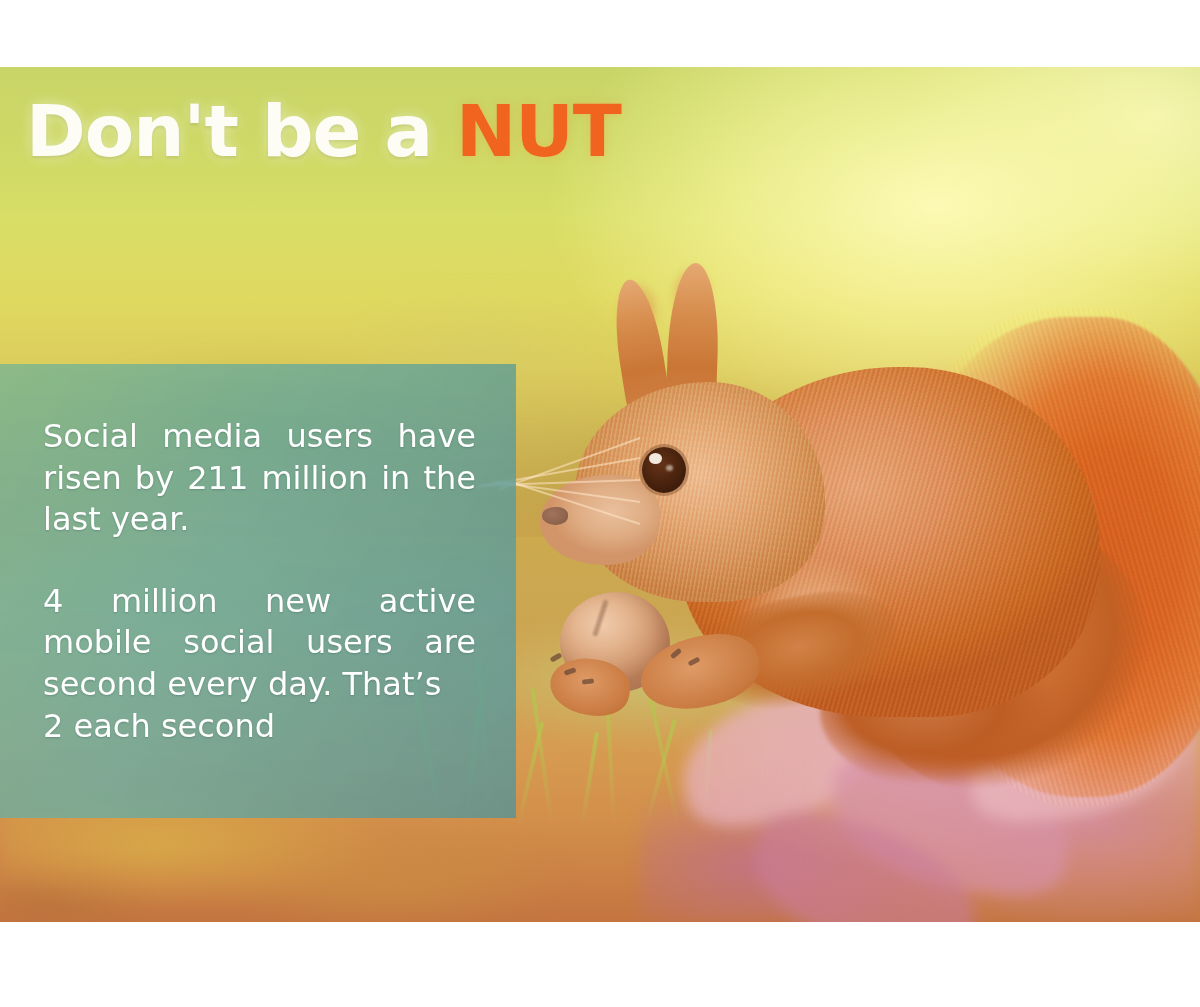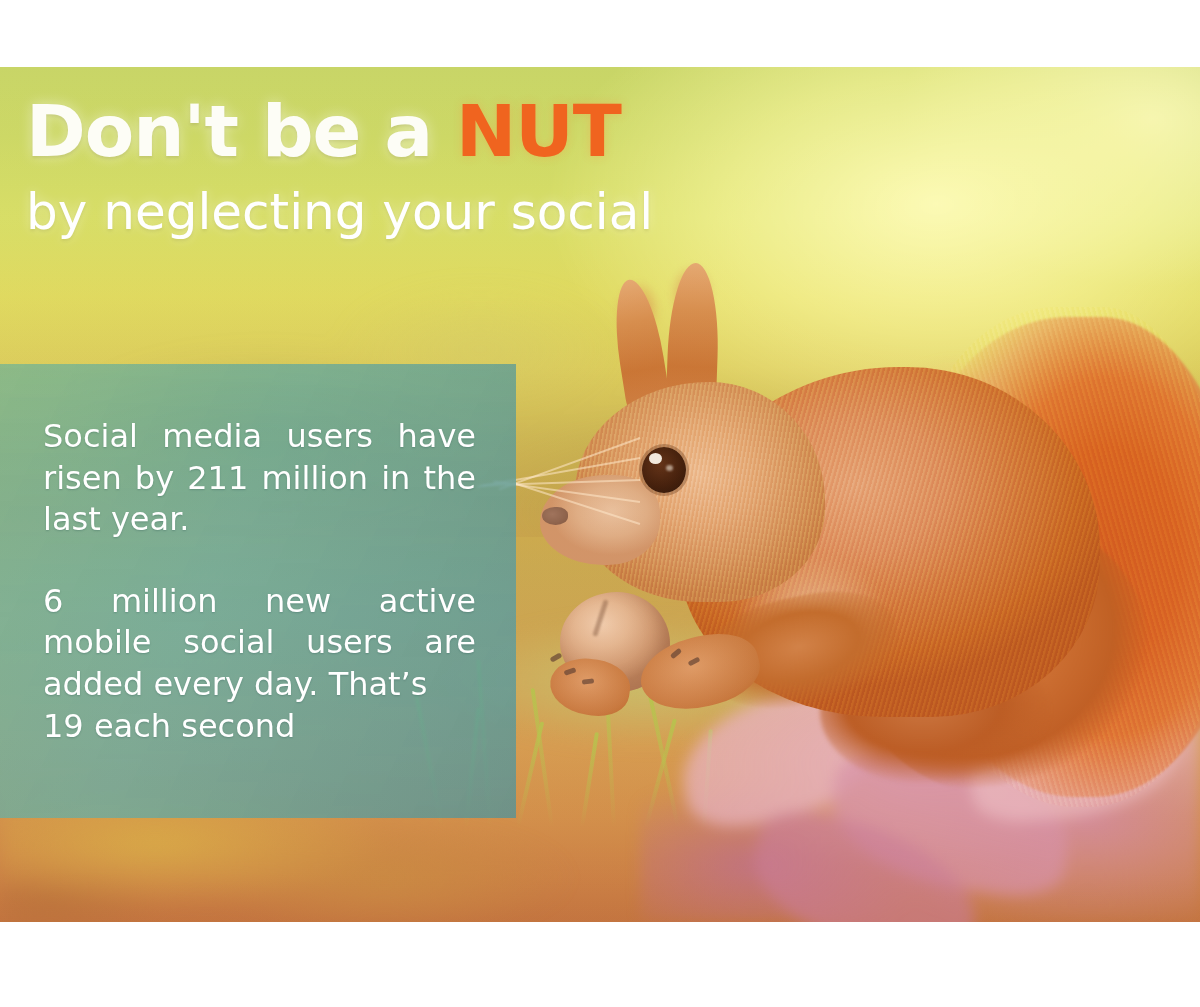--- a/index.html
+++ b/index.html
@@ -504,26 +504,25 @@
       <div class="claw" style="left:62px;  top:372px; transform:rotate(-6deg);"></div>
       <div class="claw" style="left:150px; top:344px; transform:rotate(-40deg);"></div>
       <div class="claw" style="left:168px; top:352px; transform:rotate(-28deg);"></div>
     </div>
 
     <div class="photo-grade"></div>
 
     <div id="headline-block">
       <h1 class="headline"><span>Don't be a </span><span class="accent">NUT</span></h1>
       <h2 class="subhead">
-        <span class="line">by neglecting your social</span>
       </h2>
     </div>
 
     <div id="stats-panel">
       <div class="veil"></div>
       <p class="stat-para">Social media users have risen by 211 million in the last year.</p>
-      <p class="stat-para"><span>6 million new active mobile social users are</span>
-        <span>added every day. That’s</span>
-        <span class="last">19 each second</span></p>
+      <p class="stat-para"><span>4 million new active mobile social users are</span>
+        <span>second every day. That’s</span>
+        <span class="last">2 each second</span></p>
     </div>
 
   </div>
 </div>
 
 </body></html>

